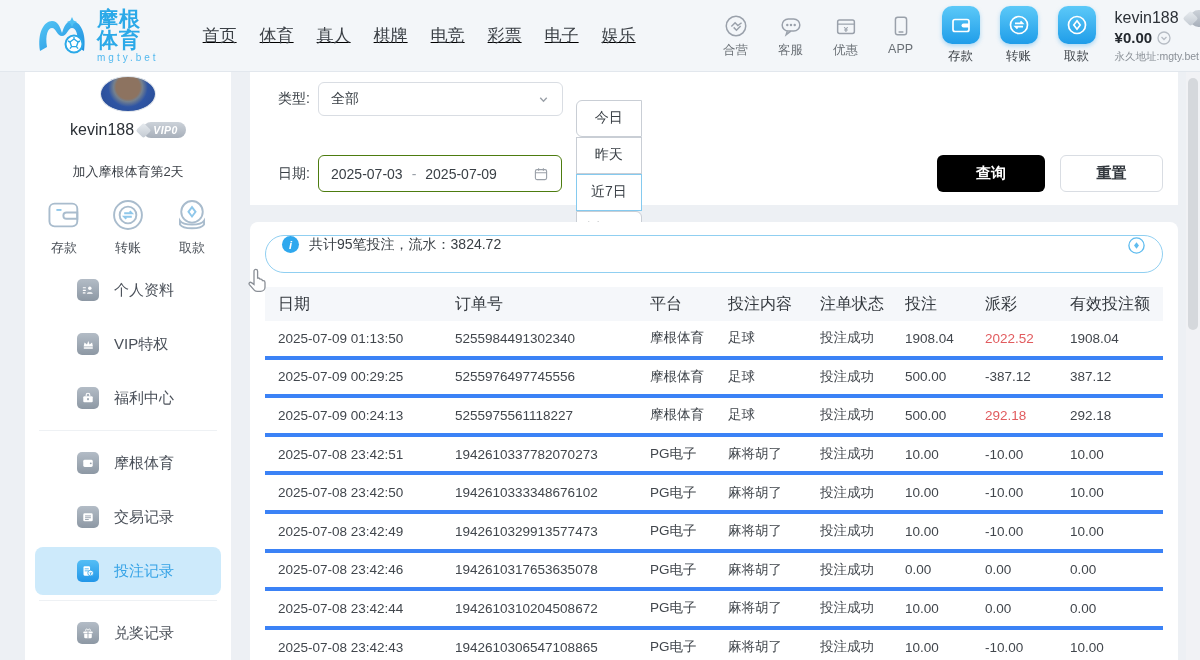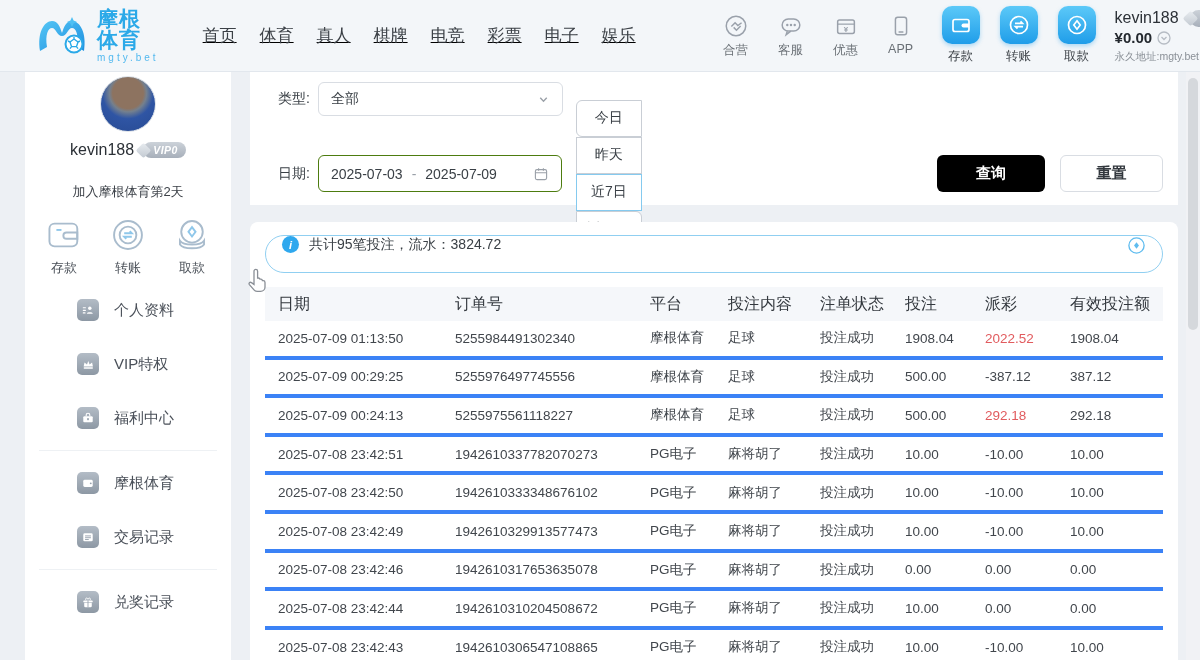--- a/index.html
+++ b/index.html
@@ -338,20 +338,33 @@
           <span class="mi">
             <span class="icn">
               <svg width="16" height="16" viewBox="0 0 22 22">
                 <rect x="4.5" y="6" width="13" height="11" rx="2" fill="#fff"></rect>
                 <path d="M7.5 9.5 h7 M7.5 12 h7 M7.5 14.5 h4" stroke="#98a2ae" stroke-width="1.3" stroke-linecap="round"></path>
               </svg>
             </span>
           </span>
           <span>交易记录</span>
         </div>
+        <div class="menu-item active">
+          <span class="mi">
+            <span class="icn">
+              <svg width="16" height="16" viewBox="0 0 22 22">
+                <rect x="4.8" y="4.5" width="9" height="13" rx="1.6" fill="#fff"></rect>
+                <path d="M7 8 h4.5 M7 10.8 h4.5" stroke="#4ab2ef" stroke-width="1.2" stroke-linecap="round"></path>
+                <circle cx="14.6" cy="13.8" r="3.9" fill="#fff" stroke="#2fa3ea" stroke-width="1.1"></circle>
+                <text x="14.6" y="16" font-size="5.5" fill="#2fa3ea" text-anchor="middle" font-weight="bold">¥</text>
+              </svg>
+            </span>
+          </span>
+          <span>投注记录</span>
+        </div>
         <div class="menu-divider"></div>
         <div class="menu-item">
           <span class="mi">
             <span class="icn">
               <svg width="16" height="16" viewBox="0 0 22 22">
                 <rect x="4.5" y="8.8" width="13" height="2.6" rx="1.2" fill="#fff"></rect>
                 <path d="M5.8 12.2 h10.4 v4.2 a1.8 1.8 0 0 1 -1.8 1.8 H7.6 a1.8 1.8 0 0 1 -1.8 -1.8 z" fill="#fff"></path>
                 <path d="M11 8.8 v9.4" stroke="#98a2ae" stroke-width="1.2"></path>
                 <path d="M8.2 8.5 c-1.8 -3 2 -4.2 2.8 -1.2 c.8 -3 4.6 -1.8 2.8 1.2" fill="none" stroke="#fff" stroke-width="1.3"></path>
               </svg>

